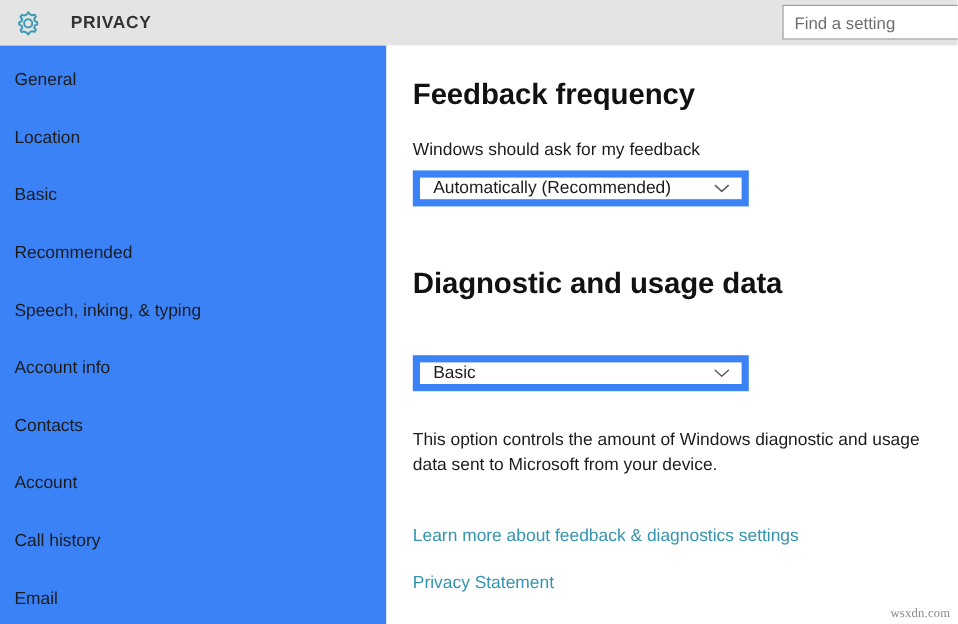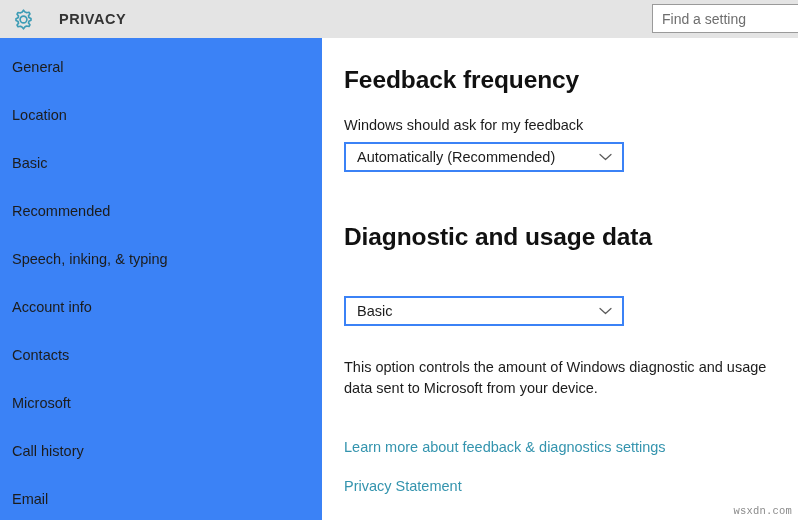--- a/index.html
+++ b/index.html
@@ -118,21 +118,21 @@
     white-space:nowrap;
     text-align:right;
   }
 
   .combo {
     position:absolute;
     left:22px;
     width:280px;
     height:30px;
     background:#ffffff;
-    border:2px solid #3b82f6;
+    border:6px solid #3b82f6;
     display:flex;
     align-items:center;
     justify-content:space-between;
     padding:0 10px 0 11px;
     cursor:default;
     text-align:center;
   }
   .combo .combo-value {
     font-size:14.5px;
     color:#1c1c1c;
@@ -158,21 +158,21 @@
     text-decoration:none;
     cursor:pointer;
   }
 
   .watermark {
     position:absolute;
     right:6px;
     bottom:3px;
     font-size:10.5px;
     color:#8b8b8b;
-    font-family:Liberation Mono, monospace;
+    font-family:Liberation Serif, serif;
     letter-spacing:0.2px;
   }
 </style>
 </head>
 <body>
 
 <div id="app">
 
   <div class="header">
 
@@ -207,21 +207,21 @@
     <div class="nav-item" style="top:206px">
       <span>Speech, inking, &amp; typing</span>
     </div>
     <div class="nav-item" style="top:254px">
       <span>Account info</span>
     </div>
     <div class="nav-item" style="top:302px">
       <span>Contacts</span>
     </div>
     <div class="nav-item" style="top:350px">
-      <span>Microsoft</span>
+      <span>Account</span>
     </div>
     <div class="nav-item" style="top:398px">
       <span>Call history</span>
     </div>
     <div class="nav-item" style="top:446px">
       <span>Email</span>
     </div>
   </div>
 
   <div class="content">

